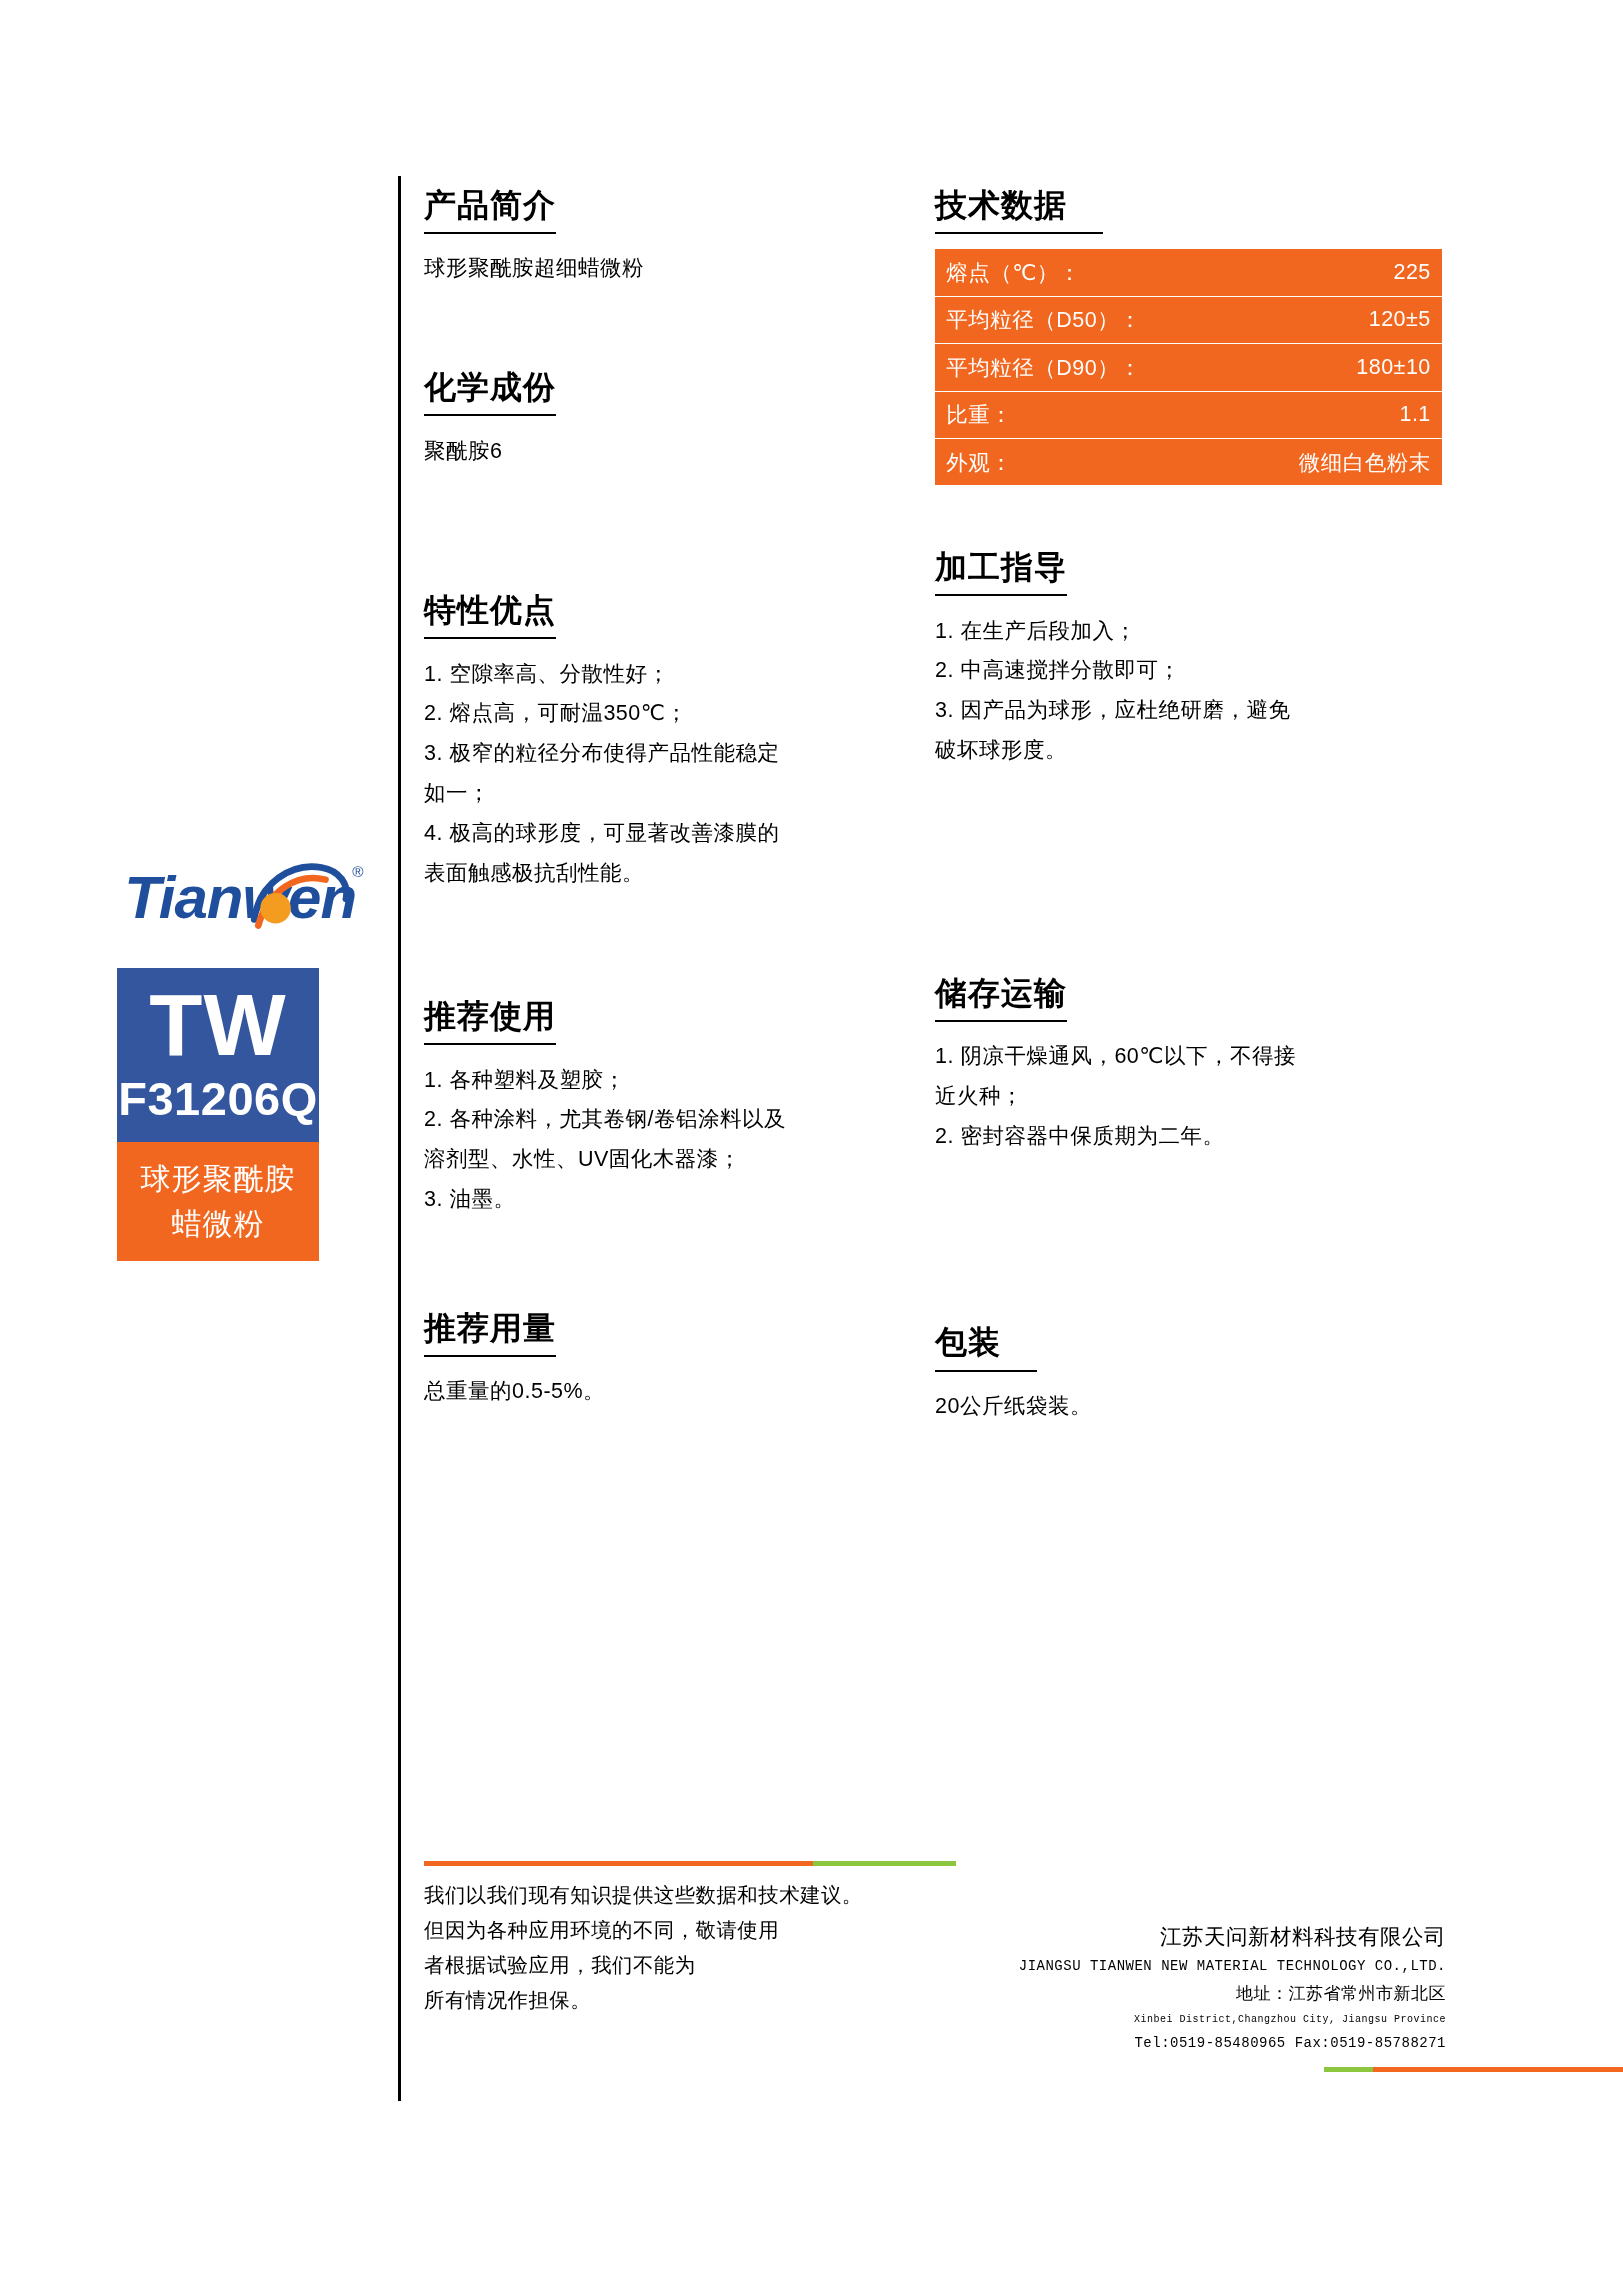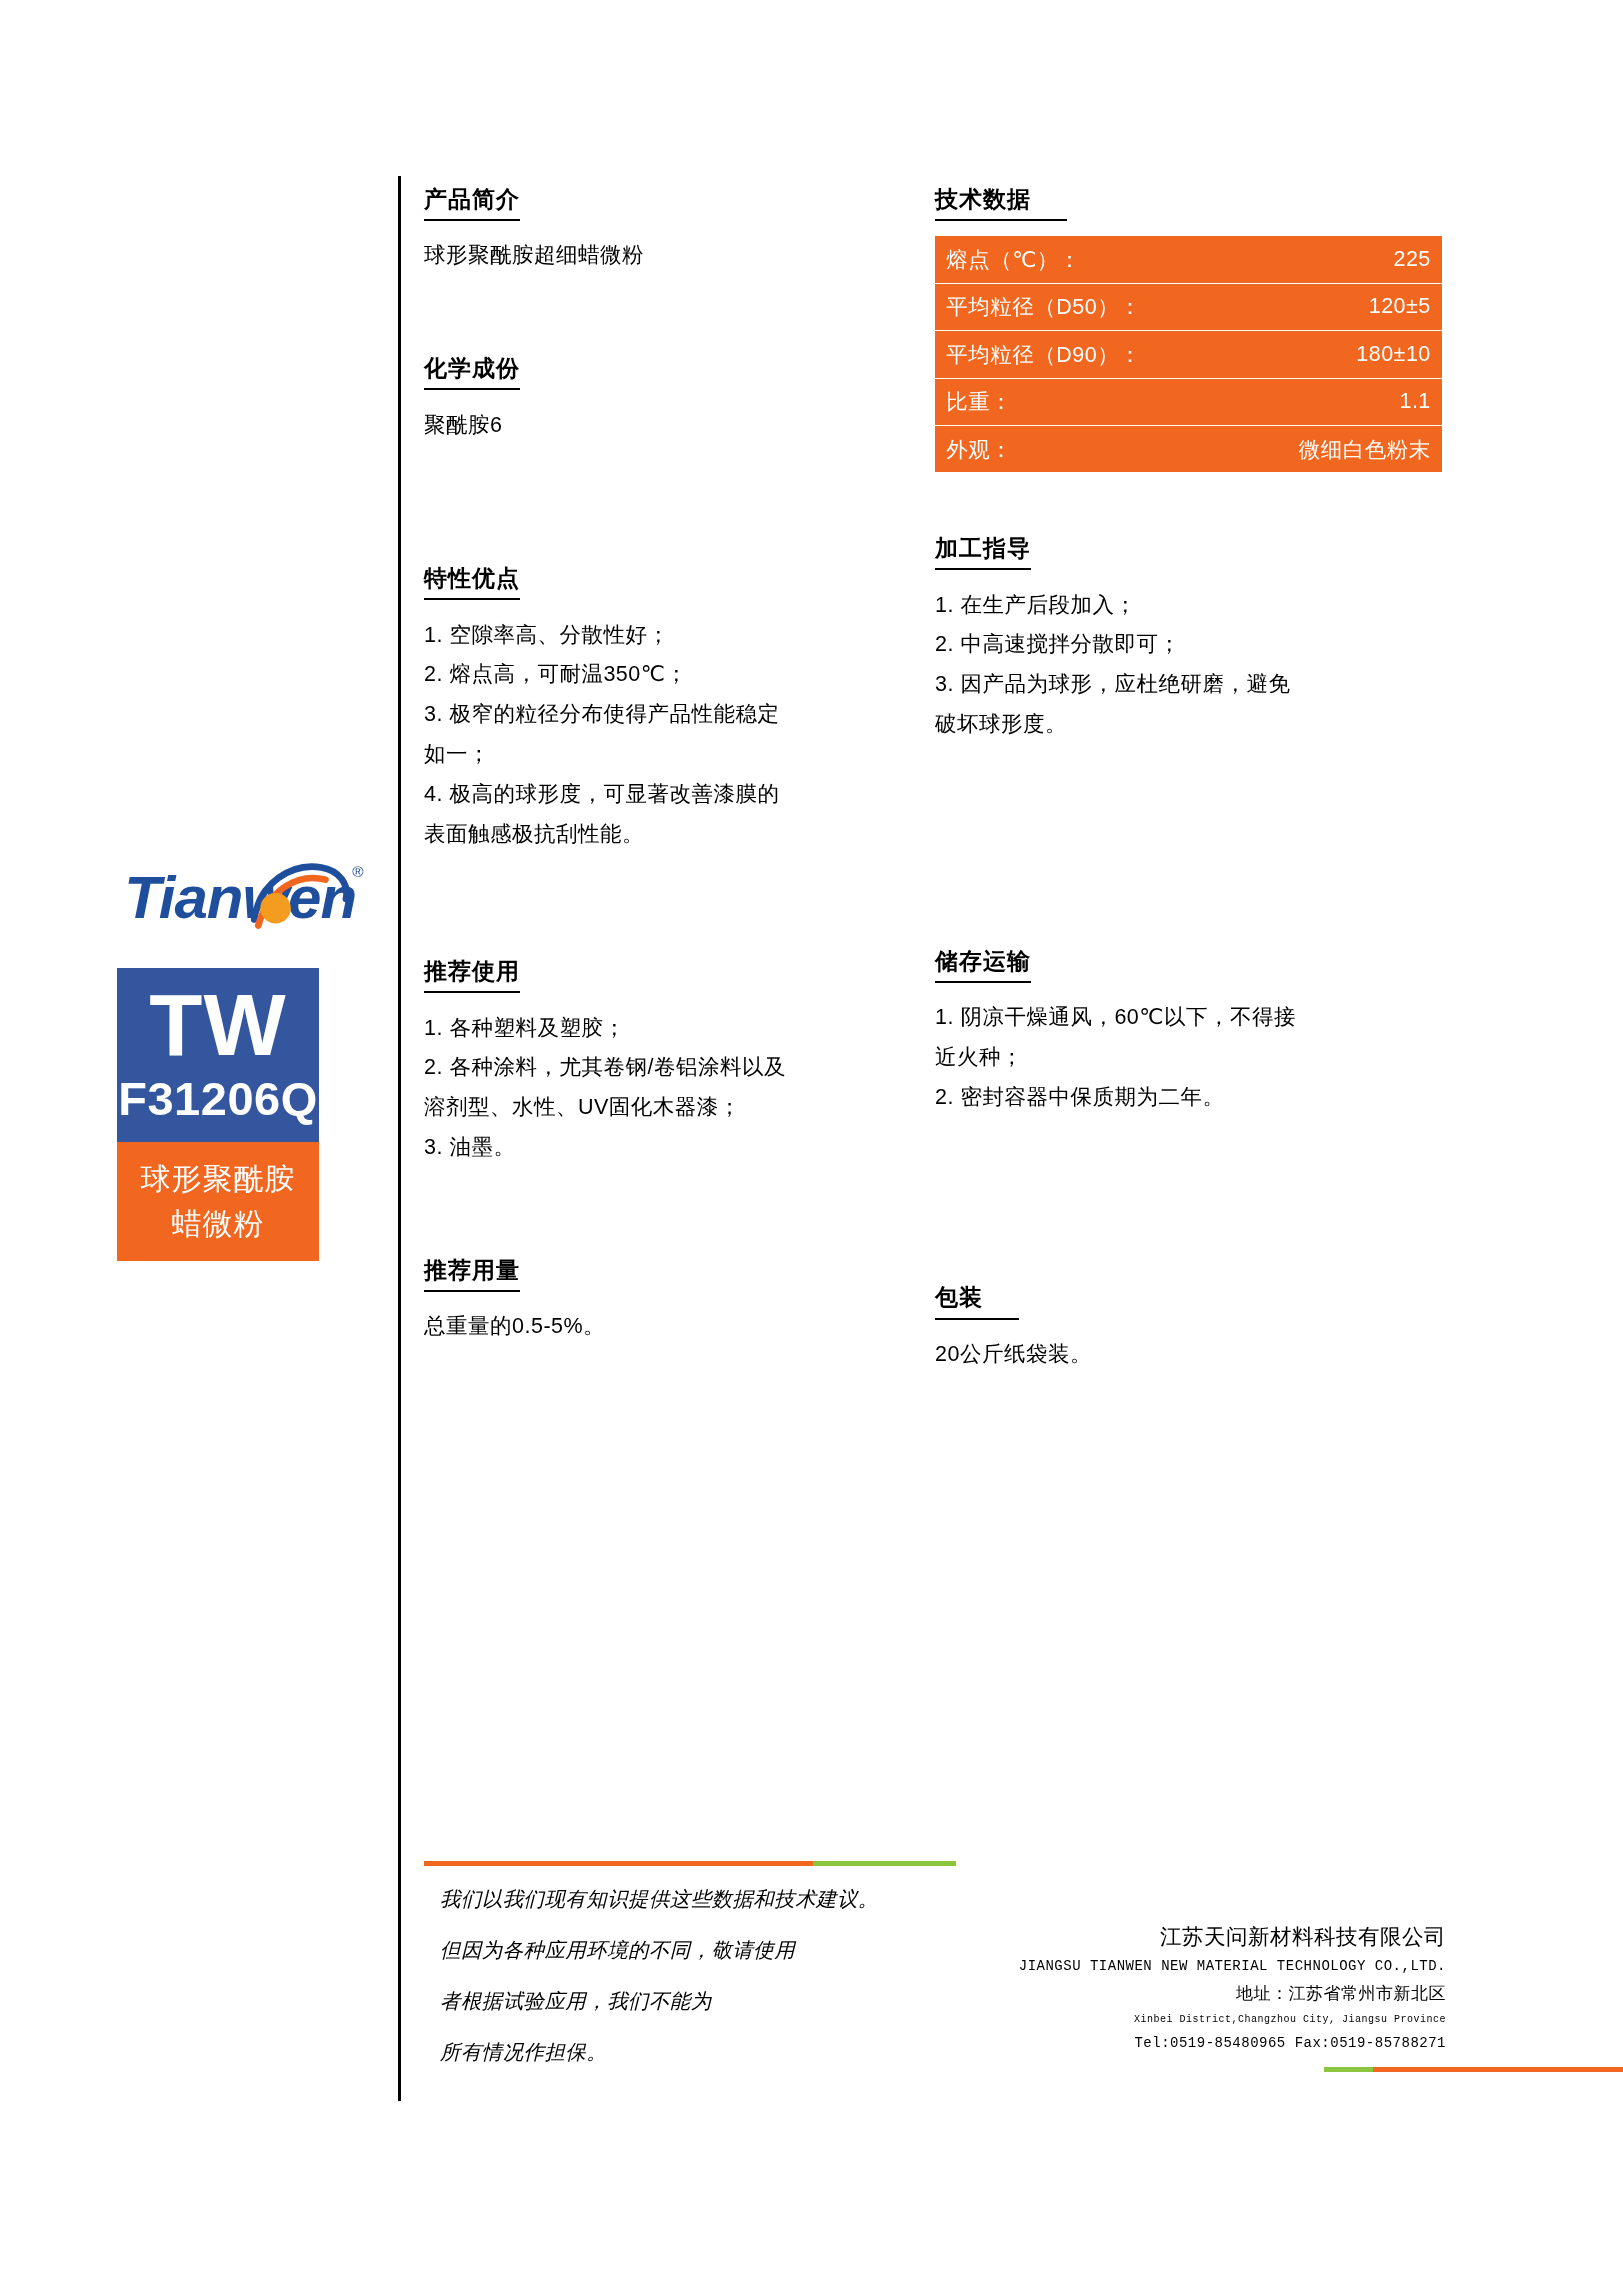--- a/index.html
+++ b/index.html
@@ -119,21 +119,21 @@
     width: 460px;
   }
   .col-right {
     position: absolute;
     left: 511px;
     top: 0;
     width: 481px;
   }
 
   .sec-title {
-    font-size: 23px;
+    font-size: 32px;
     font-weight: bold;
     color: #000000;
     border-bottom: 2px solid #000000;
     display: inline-block;
     padding-bottom: 4.1px;
     letter-spacing: 1px;
   }
   .sec-title.wide {
     padding-right: 36px;
   }
@@ -206,21 +206,21 @@
     height: 4.6px;
     background: #8cc63e;
   }
   .disclaimer {
     margin-top: 12.3px;
     font-size: 20.4px;
     line-height: 1.72;
     color: #000000;
     letter-spacing: 0.5px;
   }
-  .disclaimer p { margin: 16px; font-style: italic; }
+  .disclaimer p { margin: 0; }
 
   .company {
     position: absolute;
     left: 521px;
     top: 61px;
     width: 501px;
     text-align: right;
   }
   .cn-name {
     font-size: 21.5px;

